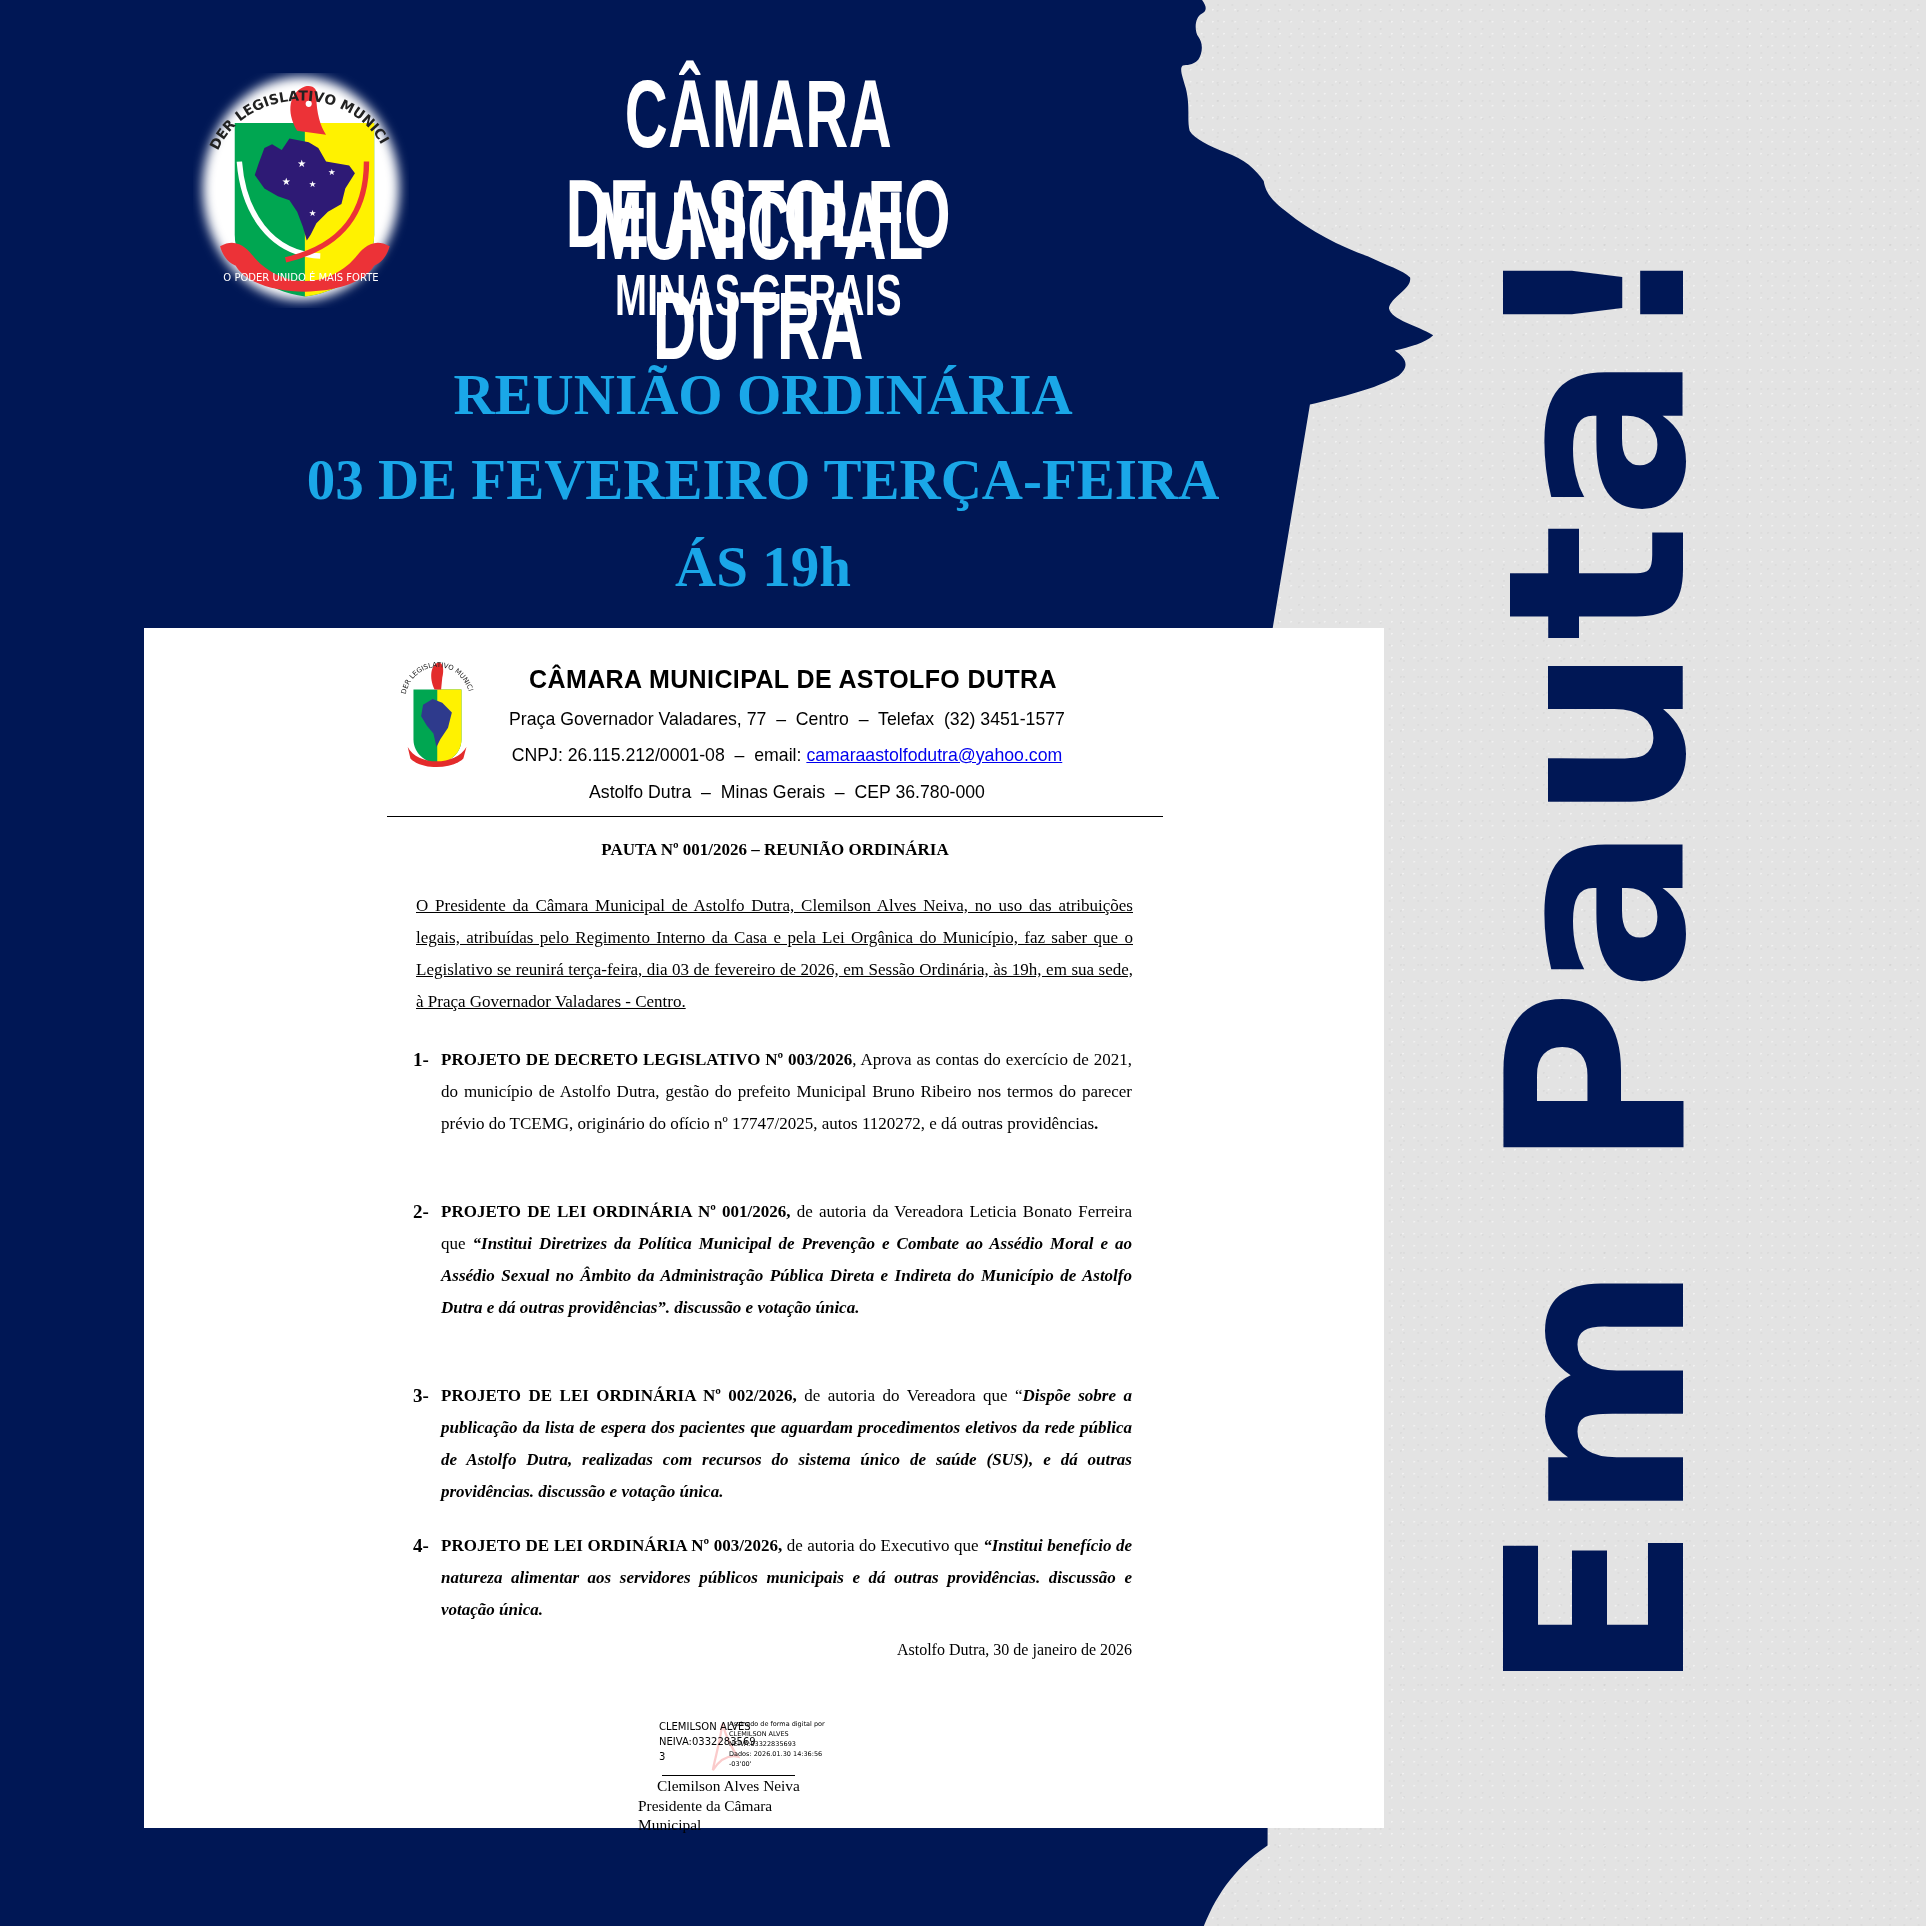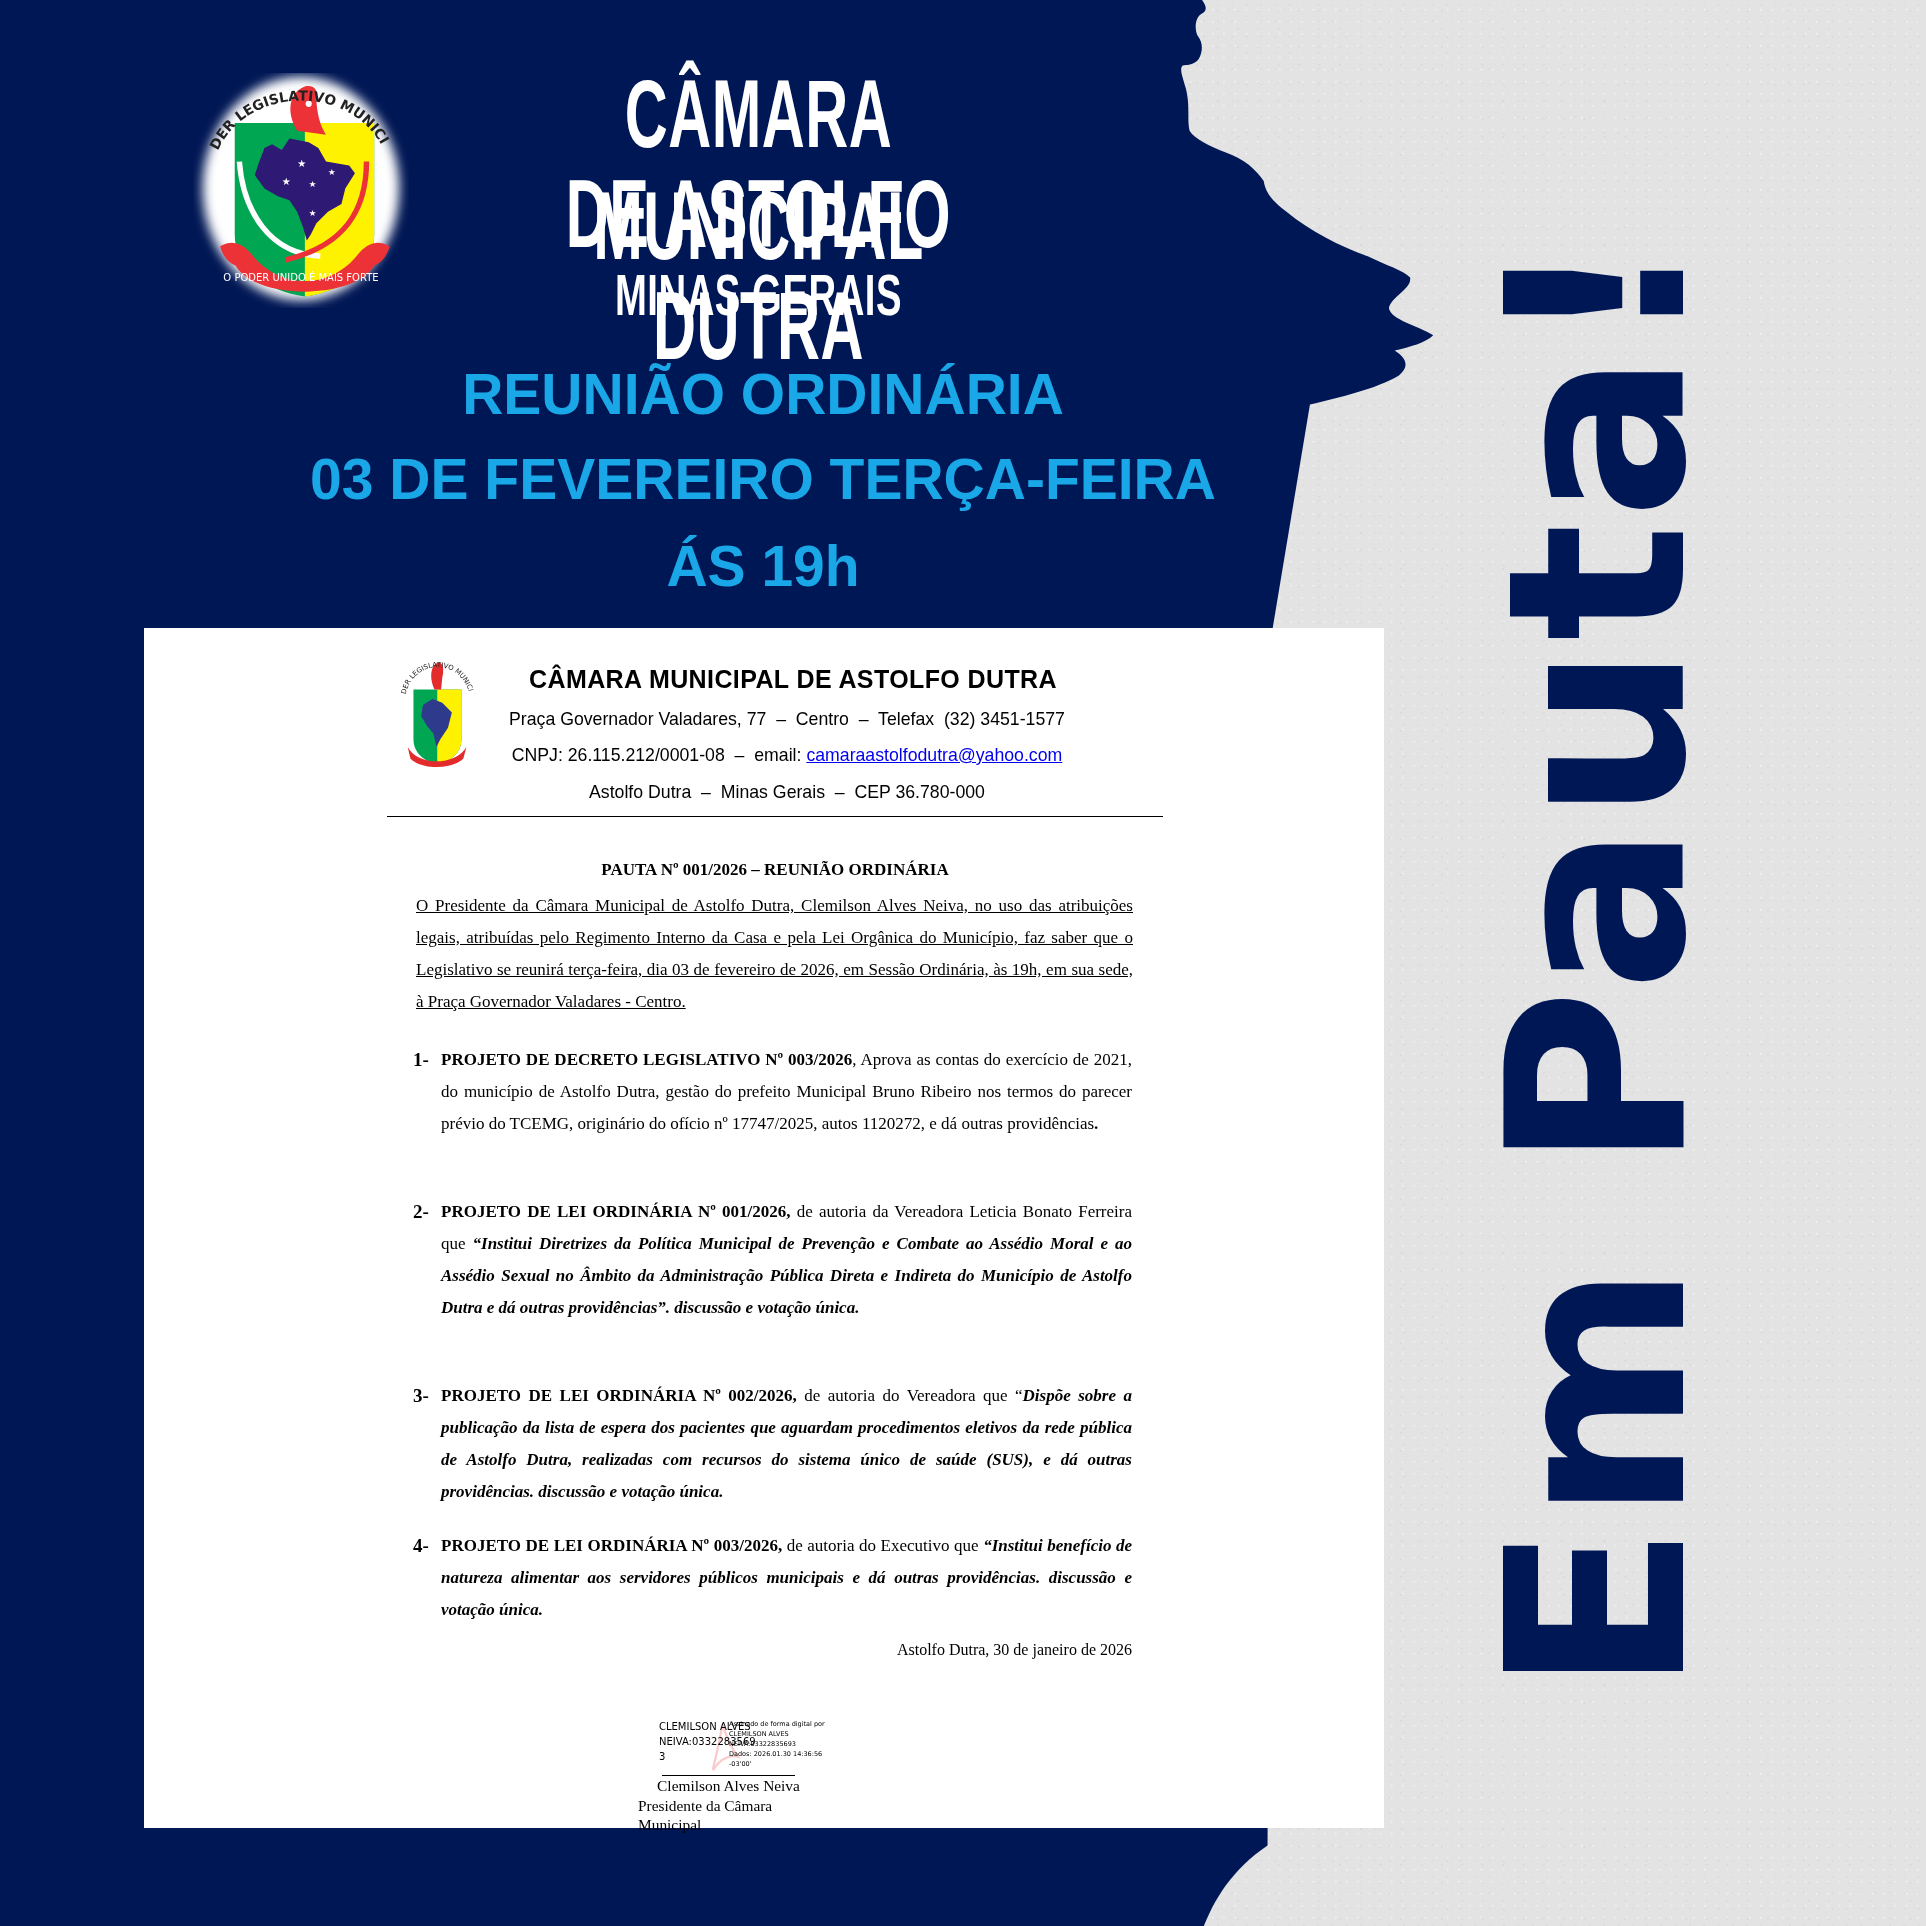--- a/index.html
+++ b/index.html
@@ -21,21 +21,21 @@
     .hdr {
       position: absolute; left: 408px; width: 701px; text-align: center; color: #ffffff;
       font-family: "Liberation Sans", sans-serif; font-weight: bold;
       transform-origin: center; letter-spacing: 0.8px;
     }
     .hdr1 { top: 58px; font-size: 96px; line-height: 112px; transform: scaleX(0.62); }
     .hdr2 { top: 158px; font-size: 96px; line-height: 112px; transform: scaleX(0.62); }
     .hdr3 { top: 262px; font-size: 58px; line-height: 65px; transform: scaleX(0.66); }
     .sub {
       position: absolute; left: 216px; width: 1094px; text-align: center; color: #1aa7e8;
-      font-family: Liberation Sans, sans-serif; font-weight: bold;
+      font-family: Liberation Serif, serif; font-weight: bold;
     }
     .sub1 { top: 362px; font-size: 57px; line-height: 65px; }
     .sub2 { top: 447px; font-size: 57px; line-height: 65px; }
     .sub3 { top: 534px; font-size: 57px; line-height: 65px; }
 
     .doc {
       position: absolute; left: 144px; top: 628px; width: 1240px; height: 1200px;
       background: #ffffff;
     }
     .doc-crest { position: absolute; left: 254px; top: 23px; width: 77px; height: 119px; }
@@ -50,21 +50,21 @@
     }
     .lh-line a { color: #0000ee; text-decoration: underline; }
     .lh1 { top: 81px; left: 277px; width: 732px; }
     .lh2 { top: 117px; left: 277px; width: 732px; }
     .lh3 { top: 154px; left: 277px; width: 732px; }
     .lh-rule { position: absolute; left: 243px; top: 188px; width: 776px; height: 1.2px; background: #000; }
 
     .serif { font-family: "Liberation Serif", serif; color: #000; }
     .pauta-title {
       position: absolute; left: 243px; top: 212px; width: 776px; text-align: center;
-      font-weight: bold; font-size: 17px; margin-top: 20px;
+      font-weight: bold; font-size: 17px;
     }
     .intro {
       position: absolute; left: 272px; top: 262px; width: 717px;
       font-size: 17px; line-height: 32px; text-align: justify; text-decoration: underline;
     }
     .item {
       position: absolute; left: 297px; width: 691px; font-size: 17px; line-height: 32px;
       text-align: justify;
     }
     .item .num { position: absolute; left: -28px; top: 0; font-weight: bold; font-size: 19px; }

